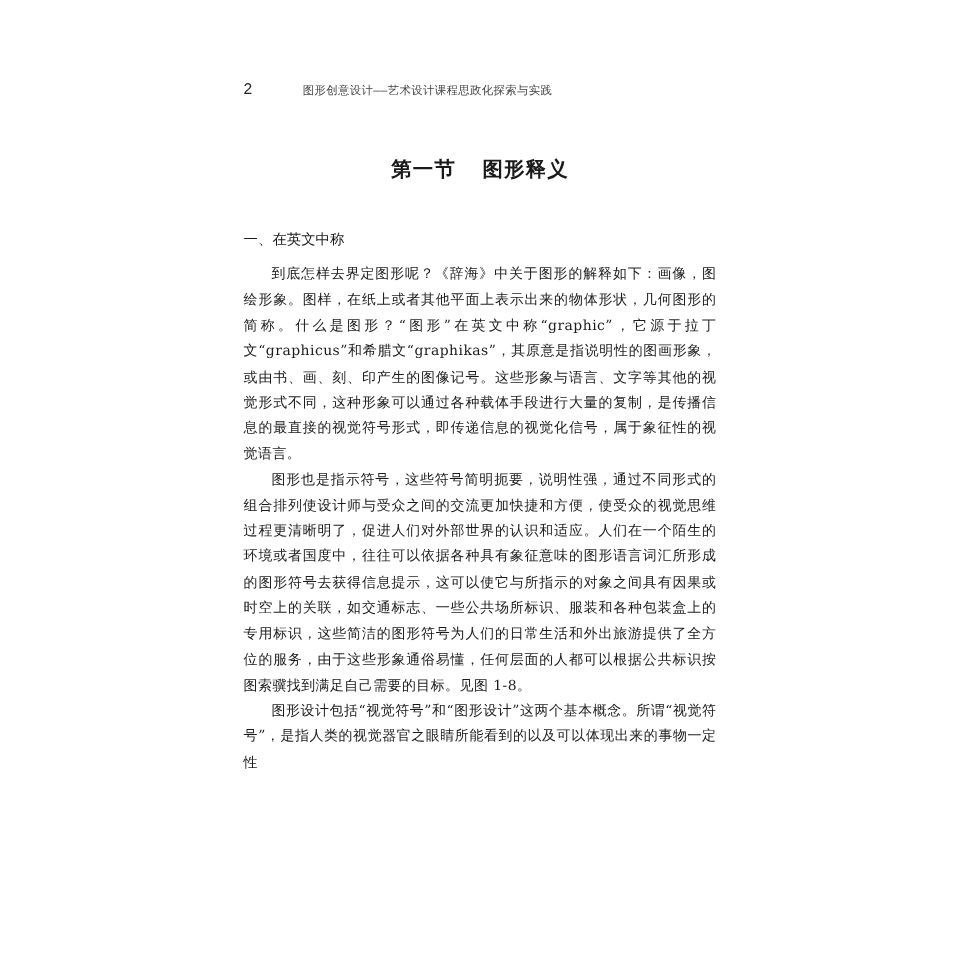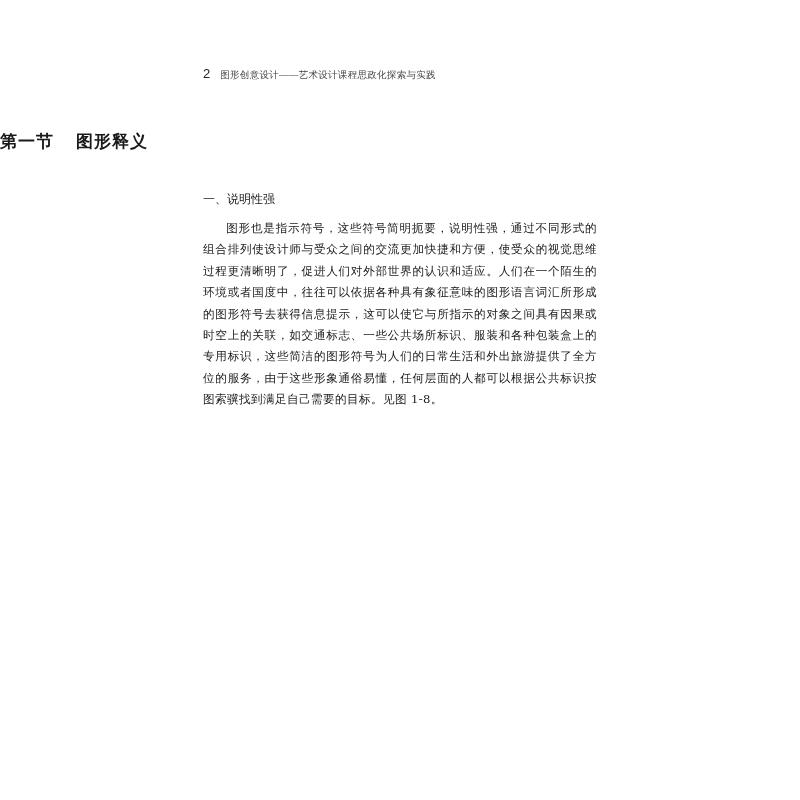--- a/index.html
+++ b/index.html
@@ -1,37 +1,39 @@
 <!DOCTYPE html>
 <html><head>
 <meta charset="utf-8">
 <style>
   html, body { margin: 0; padding: 0; background: #ffffff; }
   body { width: 800px; height: 800px; position: relative; overflow: hidden;
          font-family: "DejaVu Serif", "Liberation Serif", serif; color: #1a1a1a; }
   .header { position: absolute; left: 203px; top: 66px; display: flex; align-items: baseline; }
   .page-num { font-family: "Liberation Sans", sans-serif; font-size: 13px; margin-right: 10px; color: #222; }
-  .running-title { font-family: Liberation Serif, serif; font-size: 9.5px; color: #444; letter-spacing: 0.3px; }
-  .section-title { position: absolute; left: 0; width: 800px; top: 130px; text-align: left;
+  .running-title { font-family: Liberation Mono, monospace; font-size: 9.5px; color: #444; letter-spacing: 0.3px; margin-left: 32px; }
+  .section-title { position: absolute; left: 0; width: 800px; top: 130px; text-align: center;
                    font-family: "DejaVu Sans", sans-serif; font-weight: bold; font-size: 17px; letter-spacing: 1px; }
   .section-title span + span { margin-left: 22px; }
   .subhead { position: absolute; left: 203px; top: 191px; font-size: 12px; font-family: "DejaVu Sans", sans-serif; }
   .body { position: absolute; left: 203px; top: 218px; width: 394px; }
   .para { font-size: 11.6px; line-height: 21.4px; text-align: justify; margin: 0; text-indent: 2em;
           letter-spacing: 0.4px; }
 </style>
 </head>
 <body>
 
 <div class="header">
   <span class="page-num">2</span>
   <span class="running-title">图形创意设计——艺术设计课程思政化探索与实践</span>
 </div>
 
 <div class="section-title">
   <span>第一节</span><span>图形释义</span>
 </div>
 
-<div class="subhead">一、说明性强</div>
+<div class="subhead">一、在英文中称</div>
 
 <div class="body">
+  <p class="para">到底怎样去界定图形呢？《辞海》中关于图形的解释如下：画像，图绘形象。图样，在纸上或者其他平面上表示出来的物体形状，几何图形的简称。什么是图形？“图形”在英文中称“graphic”，它源于拉丁文“graphicus”和希腊文“graphikas”，其原意是指说明性的图画形象，或由书、画、刻、印产生的图像记号。这些形象与语言、文字等其他的视觉形式不同，这种形象可以通过各种载体手段进行大量的复制，是传播信息的最直接的视觉符号形式，即传递信息的视觉化信号，属于象征性的视觉语言。</p>
   <p class="para">图形也是指示符号，这些符号简明扼要，说明性强，通过不同形式的组合排列使设计师与受众之间的交流更加快捷和方便，使受众的视觉思维过程更清晰明了，促进人们对外部世界的认识和适应。人们在一个陌生的环境或者国度中，往往可以依据各种具有象征意味的图形语言词汇所形成的图形符号去获得信息提示，这可以使它与所指示的对象之间具有因果或时空上的关联，如交通标志、一些公共场所标识、服装和各种包装盒上的专用标识，这些简洁的图形符号为人们的日常生活和外出旅游提供了全方位的服务，由于这些形象通俗易懂，任何层面的人都可以根据公共标识按图索骥找到满足自己需要的目标。见图 1-8。</p>
+  <p class="para">图形设计包括“视觉符号”和“图形设计”这两个基本概念。所谓“视觉符号”，是指人类的视觉器官之眼睛所能看到的以及可以体现出来的事物一定性</p>
 </div>
 
 </body></html>

